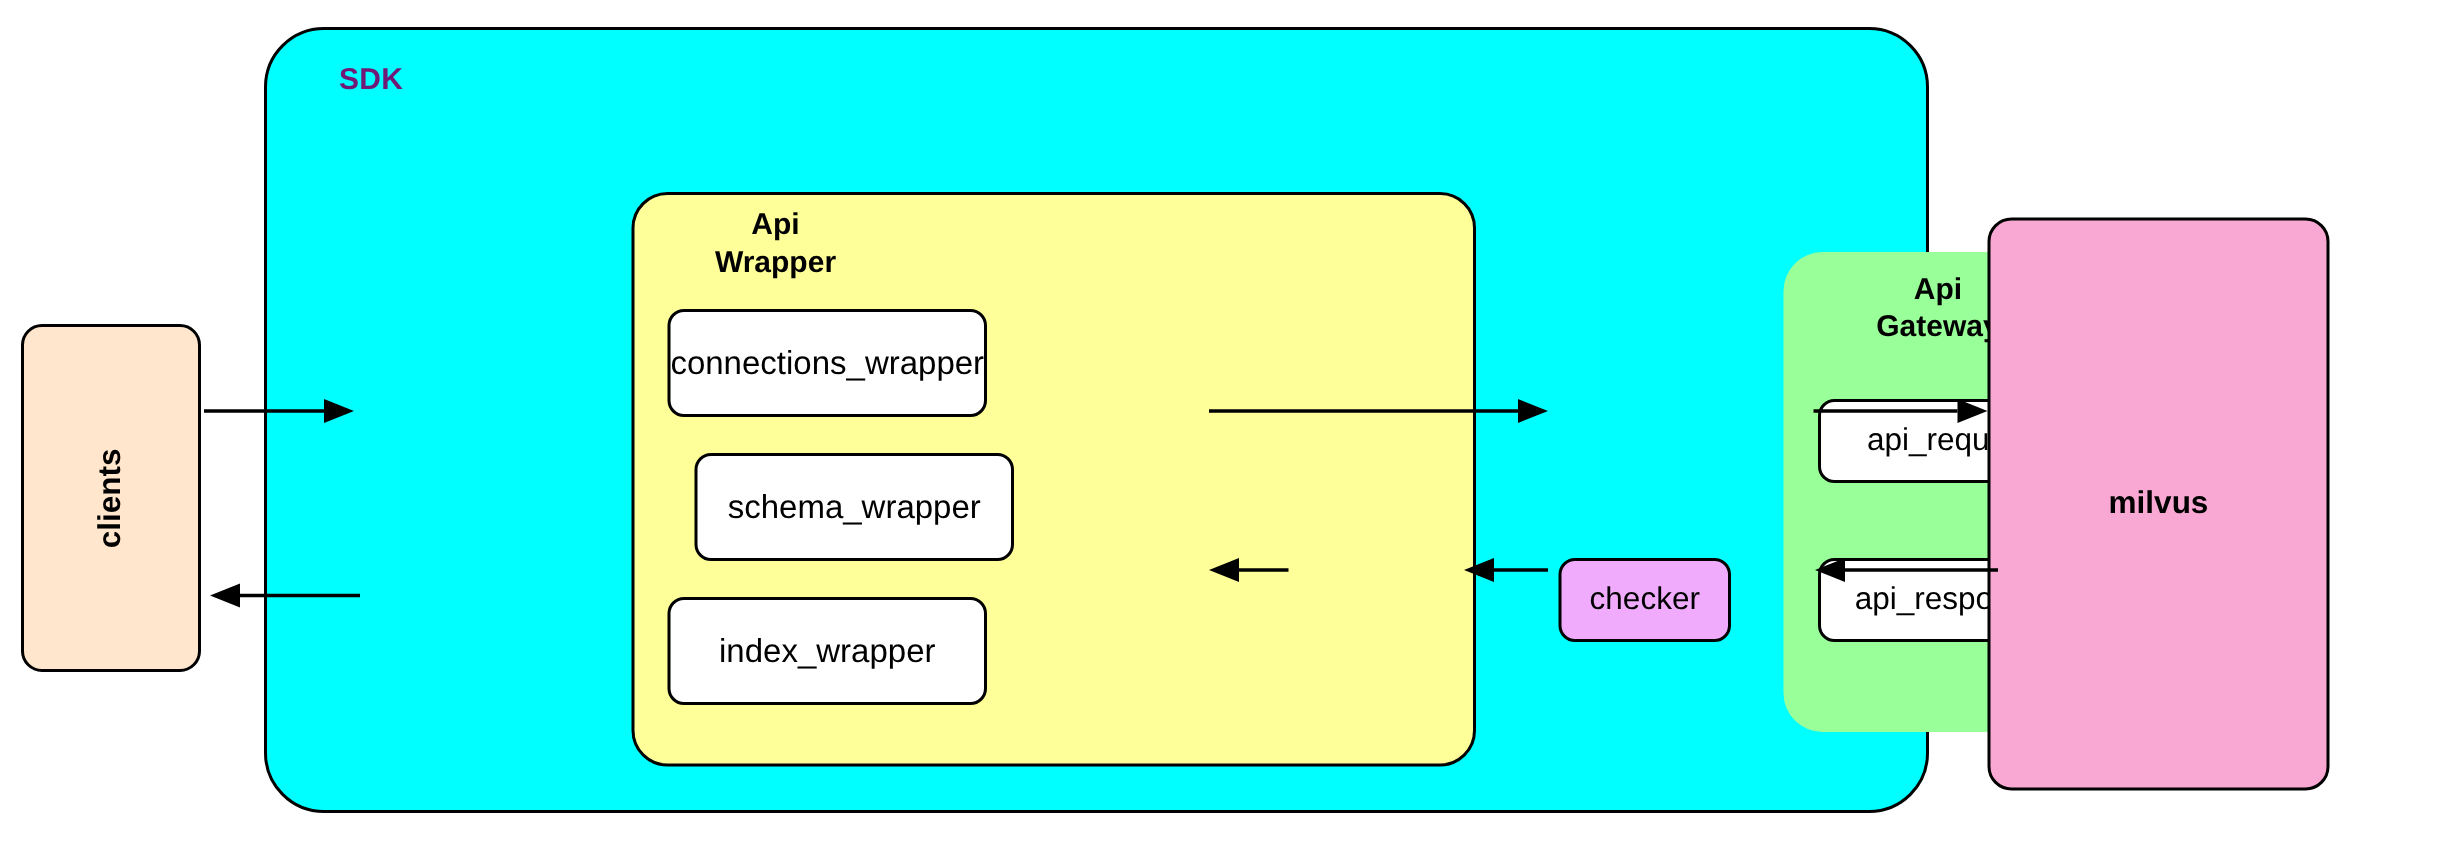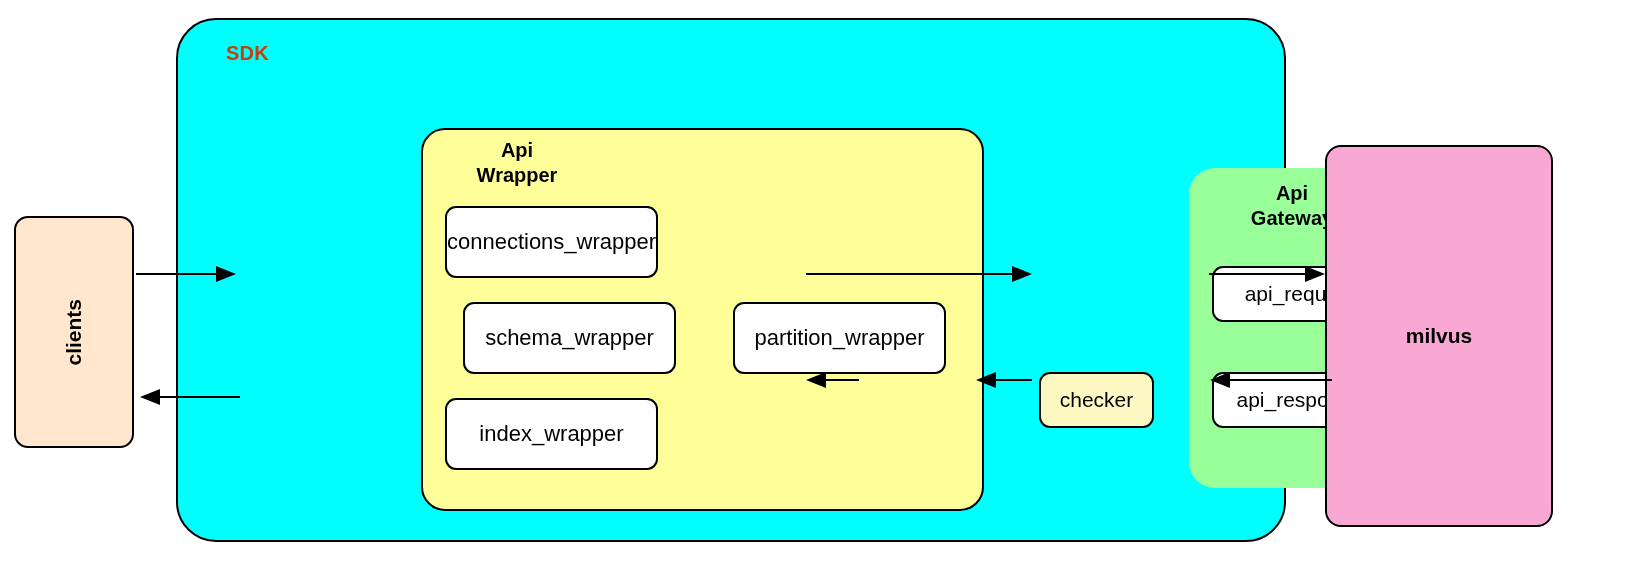--- a/index.html
+++ b/index.html
@@ -39,21 +39,21 @@
     background: #00ffff;
     border-radius: 40px;
     display: block;
   }
   #sdk-label {
     position: absolute;
     left: 48px;
     top: 22px;
     font-size: 20px;
     font-weight: bold;
-    color: #c2410c;
+    color: #701a75;
     letter-spacing: 0.2px;
   }
 
   
   #api-wrapper-container {
     left: 243px;
     top: 108px;
     width: 563px;
     height: 383px;
     background: #ffff99;
@@ -141,21 +141,21 @@
     font-size: 21px;
     font-weight: bold;
   }
 
   
   #checker-box {
     left: 861px;
     top: 352px;
     width: 115px;
     height: 56px;
-    background: #fef9c3;
+    background: #f0abfc;
     border-radius: 11px;
     font-size: 21px;
   }
 
   
   .connector {
     position: absolute;
     pointer-events: none;
     overflow: visible;
   }
@@ -183,21 +183,20 @@
 
     <div class="box" id="api-wrapper-container">
       <span id="api-wrapper-label">
         <span>Api</span><br>
         <span>Wrapper</span>
       </span>
 
       <div class="box wrapper-item" style="left:22px;  top:76px;">connections_wrapper</div>
 
       <div class="box wrapper-item" style="left:40px;  top:172px;text-align:center;">schema_wrapper</div>
-      <div class="box wrapper-item" style="left:310px; top:172px;">partition_wrapper</div>
 
       <div class="box wrapper-item" style="left:22px;  top:268px;">index_wrapper</div>
     </div>
 
     <div class="box" id="checker-box">checker</div>
 
     <div class="box" id="api-gateway-container">
       <span id="api-gateway-label">
         <span>Api</span><br>
         <span>Gateway</span>

